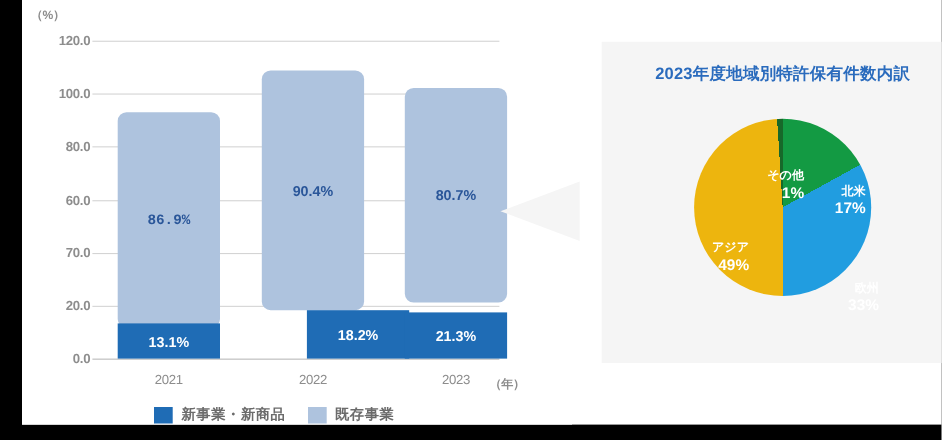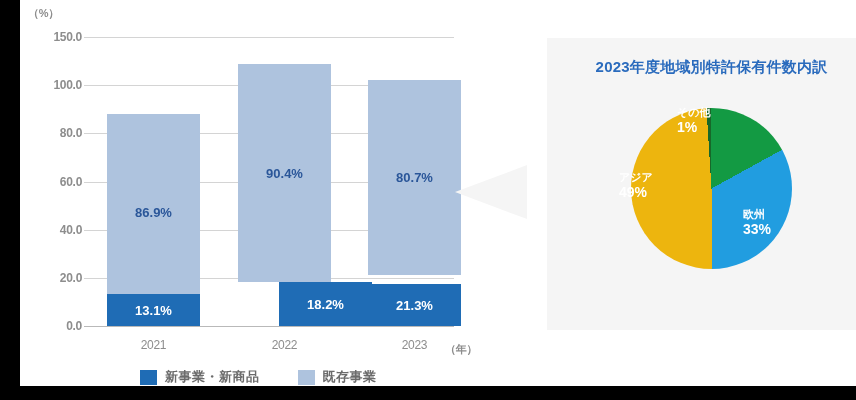--- a/index.html
+++ b/index.html
@@ -36,32 +36,32 @@
     transform:translateY(-50%);letter-spacing:-.3px;
   }
   #ylabels{position:absolute;left:0;top:0;width:62px;height:386px;}
 
   #plot{position:absolute;left:64px;top:0;width:370px;height:386px;}
   .gridline{position:absolute;left:0;width:370px;height:1px;background:#d4d4d4;}
   .gridline.zero{background:#b9b9b9;}
 
   .bar-col{position:absolute;bottom:60px;width:93px;}
   .seg{position:absolute;left:0;width:100%;display:flex;align-items:center;justify-content:center;}
-  .seg-top{background:#aec3de;}
+  .seg-top{background:#aec3de;border-radius:8px;}
   .seg-bot{background:#1f6cb5;}
   .seg-top .seg-label{color:#2a5699;font-size:13px;font-weight:bold;}
   .seg-bot .seg-label{color:#ffffff;font-size:13px;font-weight:bold;}
 
   .xtick{
     position:absolute;top:338px;width:93px;text-align:center;
     color:#8d8d8d;font-size:12px;font-weight:normal;letter-spacing:-.3px;
   }
 
   
-  #legend{position:absolute;left:120px;top:368px;display:flex;align-items:center;gap:38px;justify-content:center;}
+  #legend{position:absolute;left:120px;top:368px;display:flex;align-items:center;gap:20px;justify-content:center;}
   .legend-item{display:flex;align-items:center;gap:8px;}
   .swatch{width:17px;height:15px;display:block;}
   .swatch.new{background:#1f6cb5;}
   .swatch.exist{background:#aec3de;}
   .legend-text{color:#6b6b6b;font-size:13px;font-weight:bold;letter-spacing:.5px;}
 
   
   #pie-panel{position:absolute;left:547px;top:38px;width:329px;height:292px;background:#f5f5f5;}
   #pointer{
     position:absolute;left:455px;top:165px;
@@ -77,59 +77,59 @@
   #donut-wrap{position:absolute;left:84px;top:70px;width:161px;height:161px;}
   #donut{
     position:absolute;left:0;top:0;width:161px;height:161px;border-radius:50%;
   }
   #donut-hole{
     position:absolute;left:45px;top:45px;width:71px;height:71px;border-radius:50%;
     background:#ffffff;display:flex;align-items:center;justify-content:center;
   }
   #donut-center-text{color:#222222;font-size:19px;font-weight:bold;letter-spacing:.5px;}
 
-  .slice-label{position:absolute;text-align:left;line-height:1.15;}
+  .slice-label{position:absolute;text-align:right;line-height:1.15;margin-top:48px;}
   .slice-name{display:block;font-size:11px;font-weight:bold;}
   .slice-val{display:block;font-size:14px;font-weight:bold;}
   .lbl-white{color:#ffffff;}
   .lbl-dark{color:#ffffff;}
 </style>
 </head>
 <body>
 
 <div id="root">
 
   <div class="edge-bar" id="edge-left"></div>
   <div class="edge-bar" id="edge-bottom"></div>
 
   <div id="bar-panel">
 
     <div class="axis-unit" id="unit-pct">（%）</div>
 
     <div id="ylabels">
-      <div class="ytick" style="top:37px">150.0</div>
+      <div class="ytick" style="top:37px">120.0</div>
       <div class="ytick" style="top:85px">100.0</div>
       <div class="ytick" style="top:133px">80.0</div>
       <div class="ytick" style="top:182px">60.0</div>
-      <div class="ytick" style="top:230px">40.0</div>
+      <div class="ytick" style="top:230px">70.0</div>
       <div class="ytick" style="top:278px">20.0</div>
       <div class="ytick" style="top:326px">0.0</div>
     </div>
 
     <div id="plot">
       <div class="gridline" style="top:37px"></div>
       <div class="gridline" style="top:85px"></div>
       <div class="gridline" style="top:133px"></div>
       <div class="gridline" style="top:182px"></div>
       <div class="gridline" style="top:230px"></div>
       <div class="gridline" style="top:278px"></div>
       <div class="gridline zero" style="top:326px"></div>
 
       <div class="bar-col" style="left:23px;height:241px;">
-        <div class="seg seg-top" style="bottom:16px;height:196px;">
+        <div class="seg seg-top" style="bottom:28px;height:196px;font-family:Liberation Mono, monospace;">
           <span class="seg-label">86.9%</span>
         </div>
         <div class="seg seg-bot" style="bottom:0;height:32px;margin-top:24px;">
           <span class="seg-label">13.1%</span>
         </div>
       </div>
 
       <div class="bar-col" style="left:154px;height:262px;">
         <div class="seg seg-top" style="bottom:44px;height:218px;">
           <span class="seg-label">90.4%</span>
@@ -174,20 +174,24 @@
     <div id="pie-title">2023年度地域別特許保有件数内訳</div>
 
     <div id="donut-wrap">
       <div id="donut" style="background: conic-gradient(rgb(19, 154, 67) 0deg, rgb(19, 154, 67) 61.2deg, rgb(33, 157, 224) 61.2deg, rgb(33, 157, 224) 180deg, rgb(237, 181, 14) 180deg, rgb(237, 181, 14) 356.4deg, rgb(23, 104, 42) 356.4deg, rgb(23, 104, 42) 360deg);"></div>
 
       <div class="slice-label lbl-dark" style="left:-12px;top:63px;width:62px;">
         <span class="slice-name">アジア</span>
         <span class="slice-val">49%</span>
       </div>
 
+      <div class="slice-label lbl-white" style="left:100px;top:12px;width:56px;">
+        <span class="slice-name">北米</span>
+        <span class="slice-val">17%</span>
+      </div>
 
       <div class="slice-label lbl-white" style="left:112px;top:100px;width:56px;">
         <span class="slice-name">欧州</span>
         <span class="slice-val">33%</span>
       </div>
 
       <div class="slice-label lbl-white" style="left:46px;top:-2px;width:54px;">
         <span class="slice-name">その他</span>
         <span class="slice-val">1%</span>
       </div>

